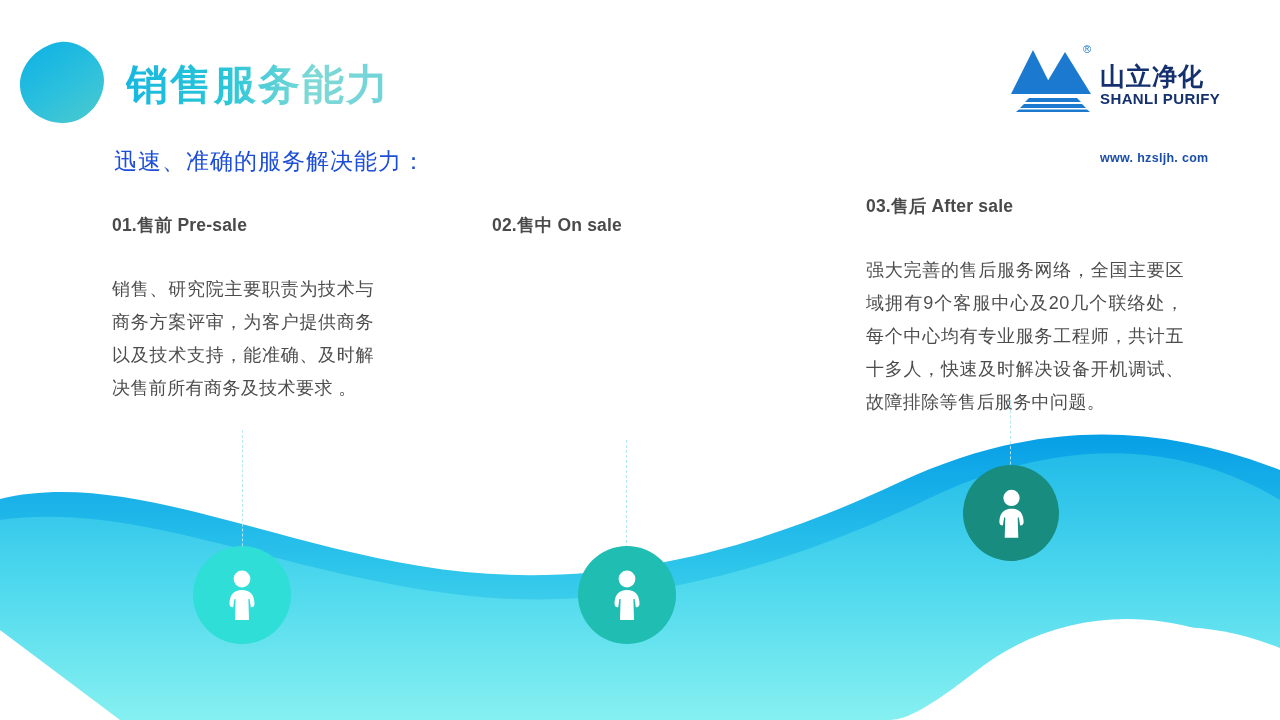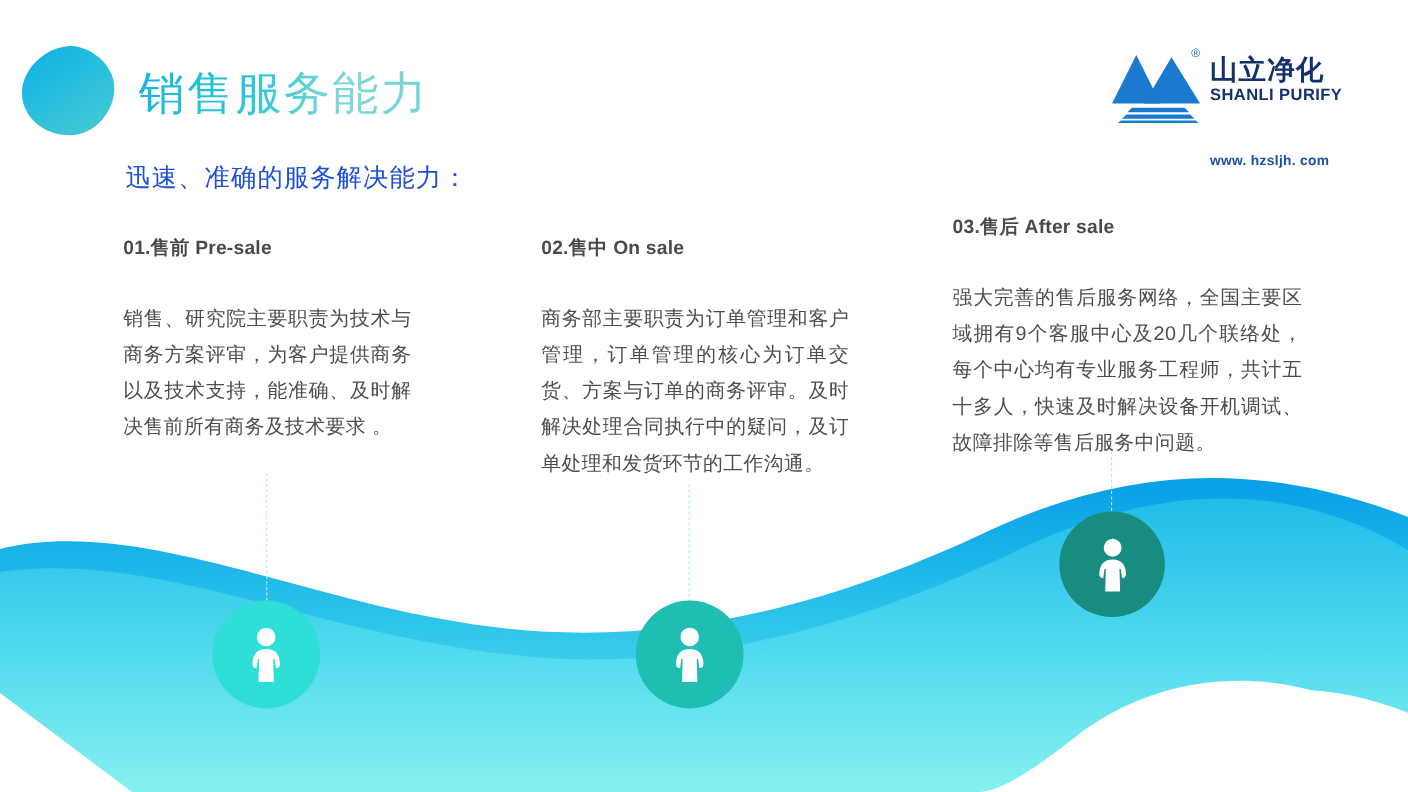--- a/index.html
+++ b/index.html
@@ -34,21 +34,21 @@
     left: 18px;
     top: 40px;
     width: 88px;
     height: 85px;
   }
   #slide-title {
     position: absolute;
     left: 126px;
     top: 59px;
     font-size: 42px;
-    font-weight: 400;
+    font-weight: 700;
     letter-spacing: 2px;
     line-height: 52px;
     background: linear-gradient(100deg, #17b7e0 0%, #29c6d8 38%, #7fd9d6 70%, #6fd3d9 100%);
     -webkit-background-clip: text;
     background-clip: text;
     color: transparent;
     -webkit-text-fill-color: transparent;
     white-space: nowrap;
   }
 
@@ -81,20 +81,21 @@
     top: 6px;
     width: 125px;
   }
   #logo-cn {
     font-size: 25px;
     font-weight: 700;
     color: #14306e;
     letter-spacing: 1px;
     line-height: 28px;
     white-space: nowrap;
+    margin-top: 12px;
   }
   #logo-en {
     font-size: 15px;
     font-weight: 700;
     color: #14306e;
     letter-spacing: 0.4px;
     line-height: 17px;
     white-space: nowrap;
   }
   #logo-url {
@@ -235,21 +236,20 @@
 
   <div id="subtitle">迅速、准确的服务解决能力：</div>
 
   <div class="column" id="col-1">
     <div class="col-heading">01.售前  Pre-sale</div>
     <div class="col-body">销售、研究院主要职责为技术与商务方案评审，为客户提供商务以及技术支持，能准确、及时解决售前所有商务及技术要求 。</div>
   </div>
 
   <div class="column" id="col-2">
     <div class="col-heading">02.售中 On sale</div>
-    <div class="col-body">商务部主要职责为订单管理和客户管理，订单管理的核心为订单交货、方案与订单的商务评审。及时解决处理合同执行中的疑问，及订单处理和发货环节的工作沟通。</div>
   </div>
 
   <div class="column" id="col-3">
     <div class="col-heading">03.售后 After sale</div>
     <div class="col-body">强大完善的售后服务网络，全国主要区域拥有9个客服中心及20几个联络处，每个中心均有专业服务工程师，共计五十多人，快速及时解决设备开机调试、故障排除等售后服务中问题。</div>
   </div>
 
   <div class="connector" id="connector-1"></div>
   <div class="connector" id="connector-2"></div>
   <div class="connector" id="connector-3"></div>

